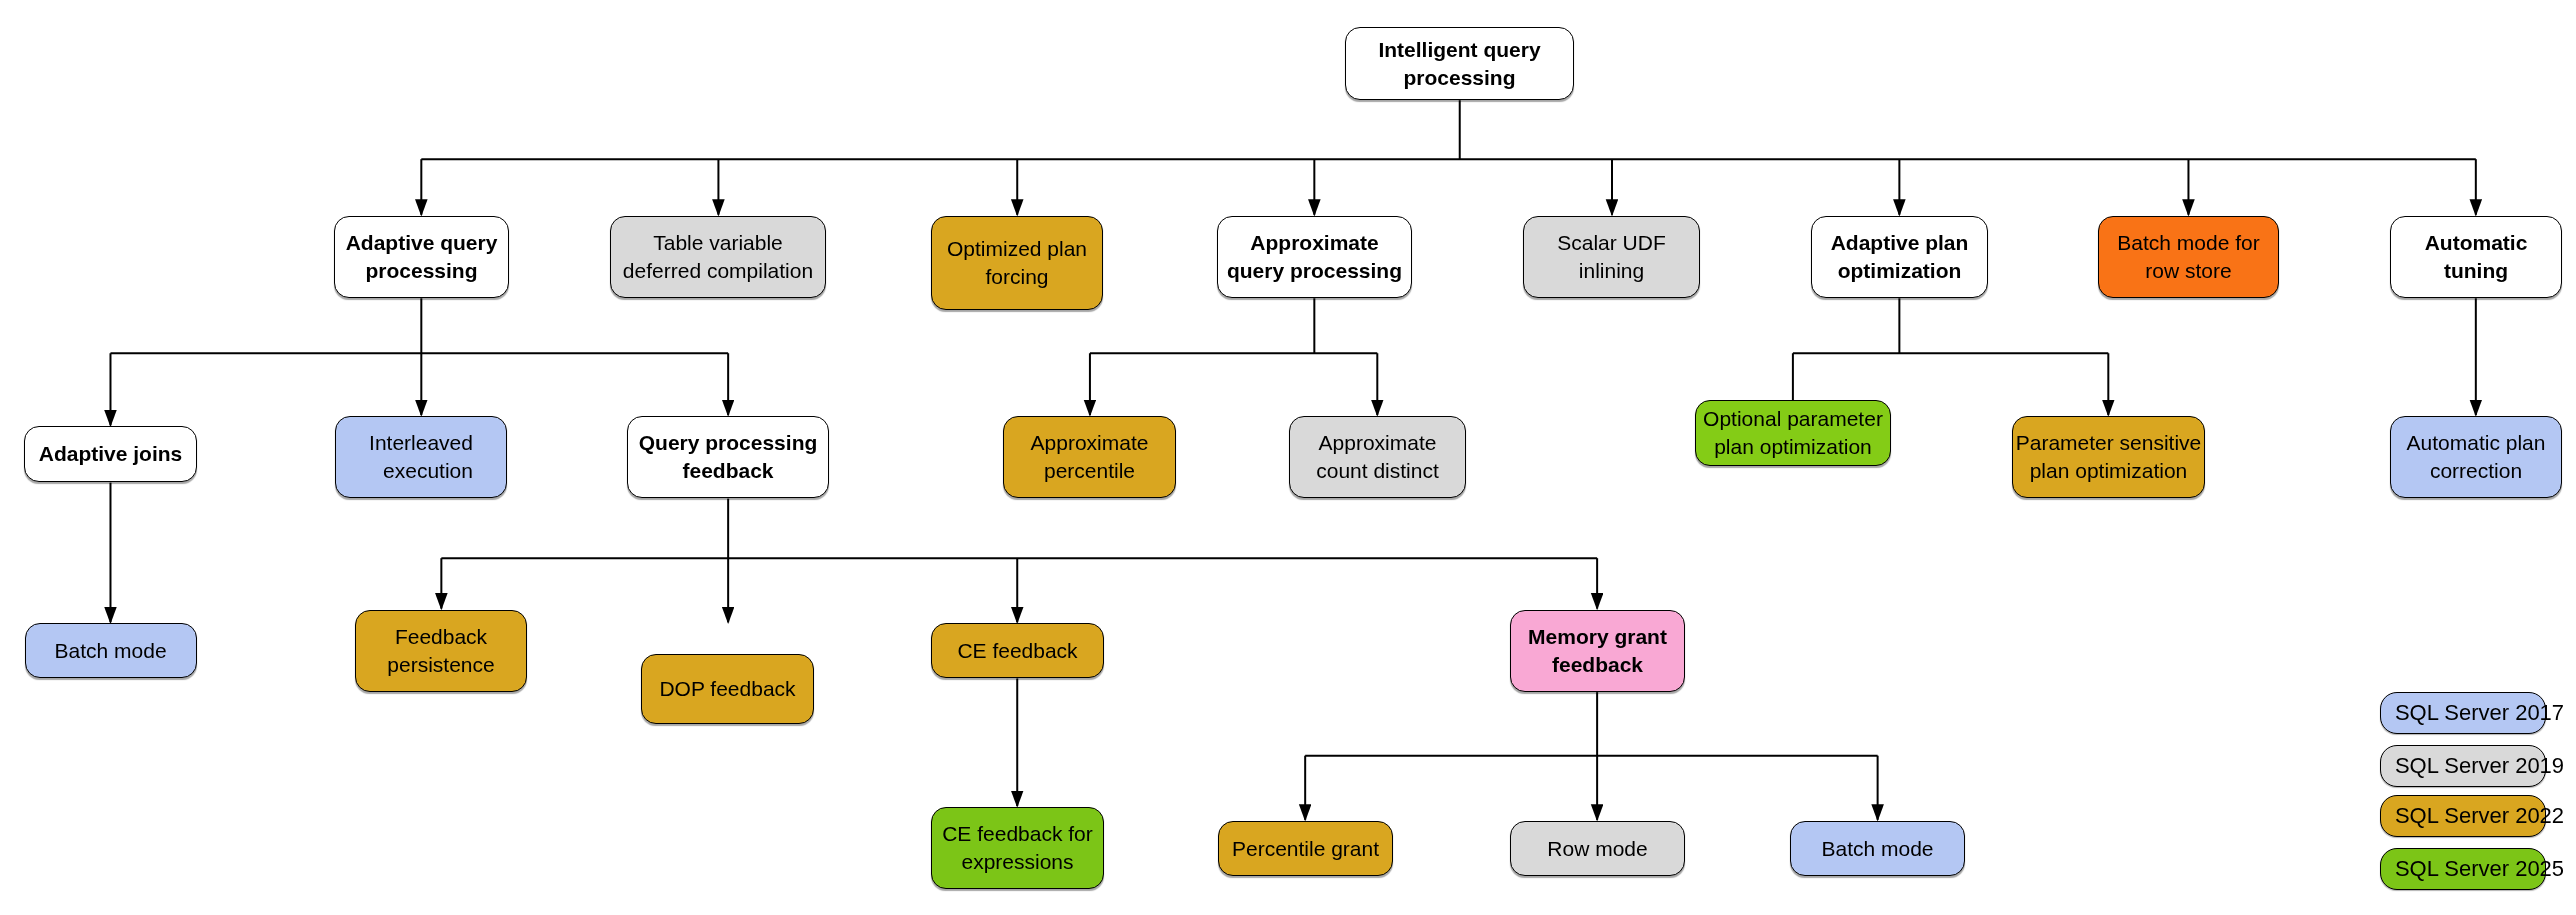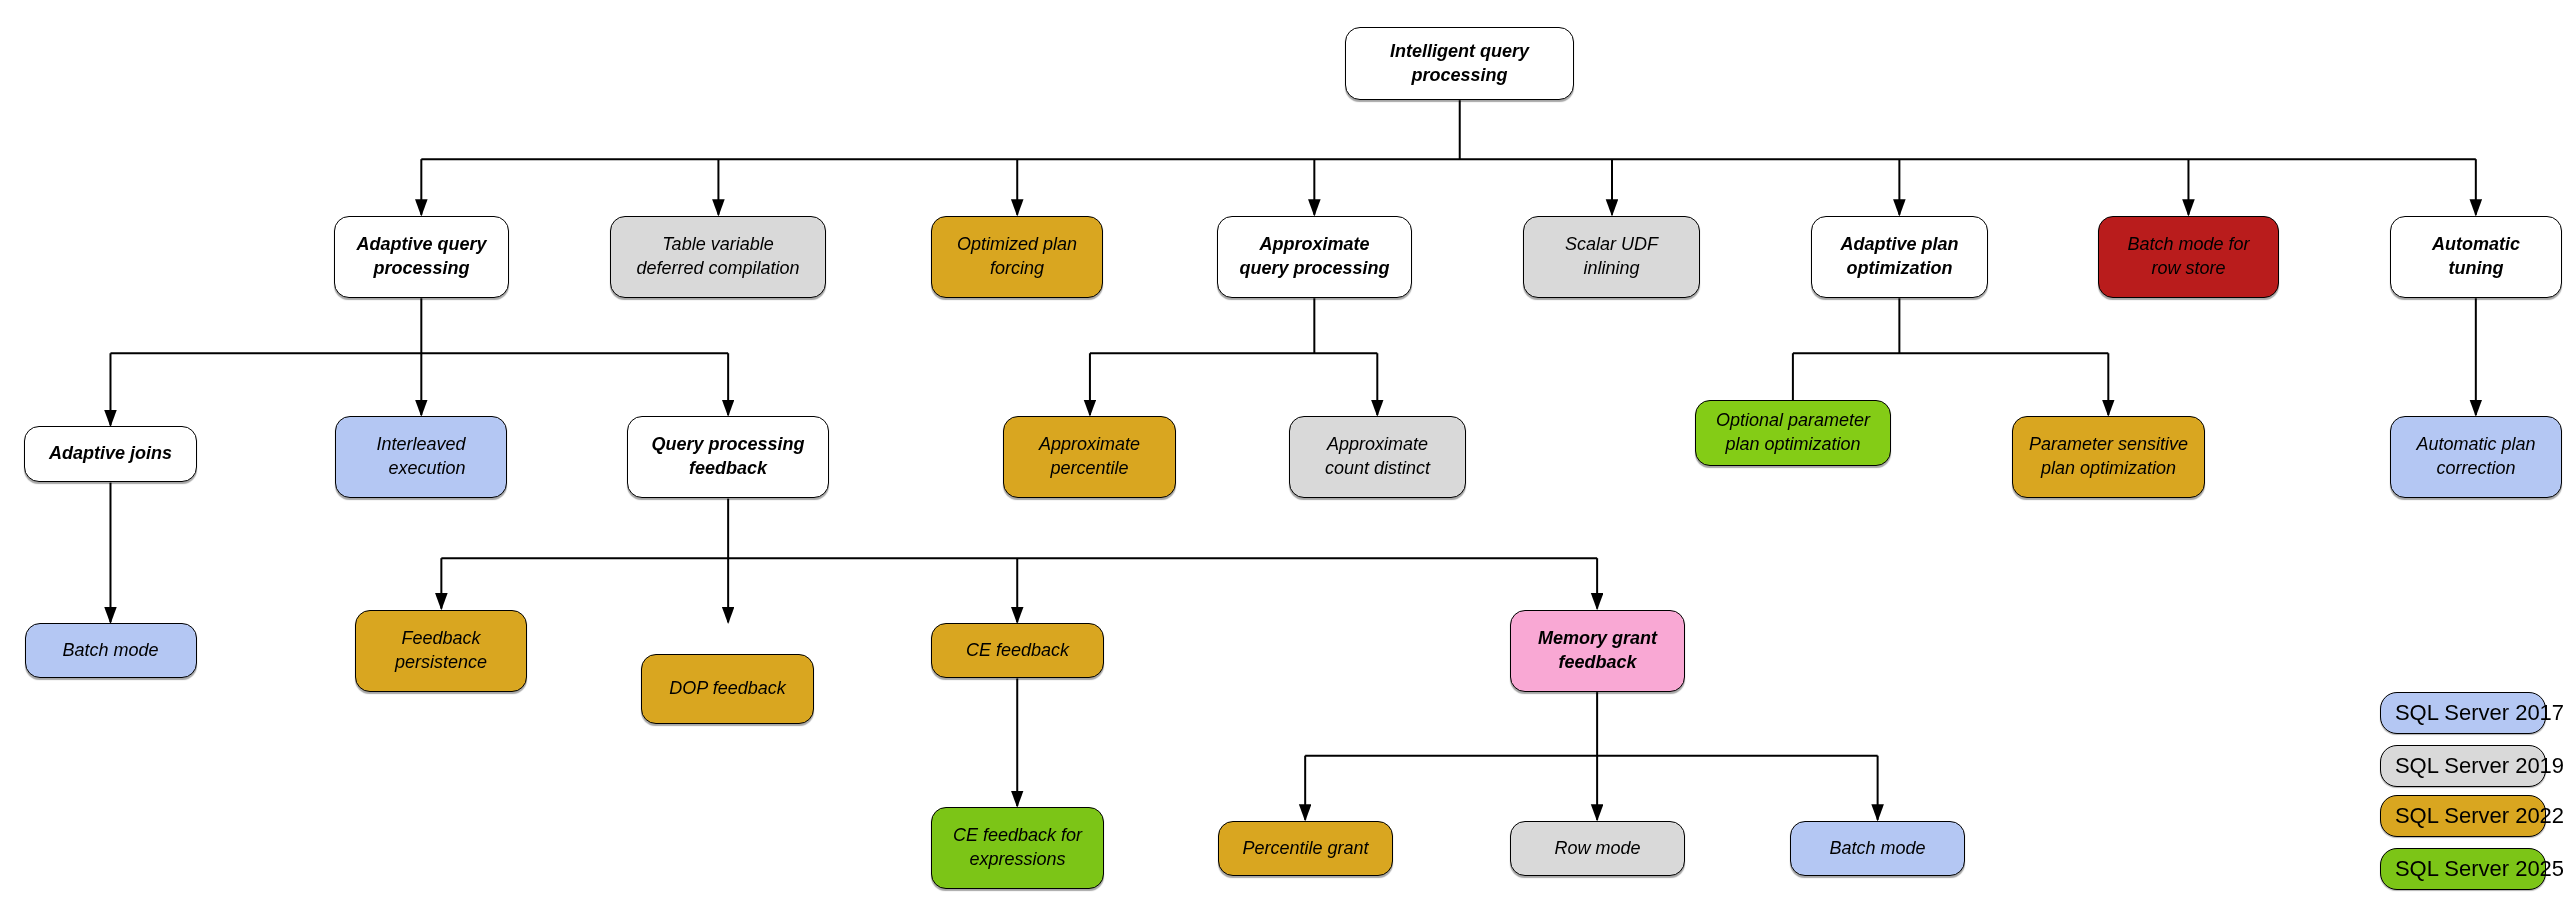--- a/index.html
+++ b/index.html
@@ -11,26 +11,25 @@
     overflow:hidden;
   }
   #edge-layer{position:absolute;left:0;top:0;width:2576px;height:916px;}
   .node{
     position:absolute;
     box-sizing:border-box;
     border:1.7px solid #000000;
     border-radius:15px;
     display:flex;align-items:center;justify-content:center;
     text-align:center;
-    font-size:18px;
+    font-size:21px;
     line-height:1.32;
     color:#000000;
     white-space:pre;
     box-shadow:0 1.7px 1.1px -0.6px rgba(0,0,0,0.35);
-    font-style:italic;
   }
   .node.cat-base{font-weight:bold;}
   .legend-item{
     position:absolute;
     box-sizing:border-box;
     border:1.7px solid #000000;
     border-radius:17px;
     display:flex;align-items:center;justify-content:center;
     font-size:22px;
     color:#000000;
@@ -89,29 +88,29 @@
         <line x1="3280" y1="1320" x2="3280" y2="1432" stroke="#000000" stroke-width="3.5" marker-end="url(#arrow)"></line>
       </g>
   </svg>
   <div id="node-layer">
       <div class="node cat-base" style="left: 1345px; top: 27px; width: 229px; height: 73px; background: rgb(255, 255, 255);">Intelligent query
 processing</div>
       <div class="node cat-base" style="left: 334px; top: 216px; width: 175px; height: 82px; background: rgb(255, 255, 255);">Adaptive query
 processing</div>
       <div class="node cat-sql2019" style="left: 610px; top: 216px; width: 216px; height: 82px; background: rgb(217, 217, 217);">Table variable
 deferred compilation</div>
-      <div class="node cat-sql2022" style="left: 931px; top: 216px; width: 172px; height: 82px; background: rgb(217, 166, 32); text-align: center;">Optimized plan
+      <div class="node cat-sql2022" style="left: 931px; top: 216px; width: 172px; height: 94px; background: rgb(217, 166, 32); text-align: center;">Optimized plan
 forcing</div>
       <div class="node cat-base" style="left: 1217px; top: 216px; width: 195px; height: 82px; background: rgb(255, 255, 255);">Approximate
 query processing</div>
       <div class="node cat-sql2019" style="left: 1523px; top: 216px; width: 177px; height: 82px; background: rgb(217, 217, 217);">Scalar UDF
 inlining</div>
       <div class="node cat-base" style="left: 1811px; top: 216px; width: 177px; height: 82px; background: rgb(255, 255, 255);">Adaptive plan
 optimization</div>
-      <div class="node cat-sql2019" style="left: 2098px; top: 216px; width: 181px; height: 82px; background: #b91c1c;">Batch mode for
+      <div class="node cat-sql2019" style="left: 2098px; top: 216px; width: 181px; height: 82px; background: #f97316;">Batch mode for
 row store</div>
       <div class="node cat-base" style="left: 2390px; top: 216px; width: 172px; height: 82px; background: rgb(255, 255, 255);">Automatic
 tuning</div>
       <div class="node cat-base" style="left: 24px; top: 426px; width: 173px; height: 56px; background: rgb(255, 255, 255);">Adaptive joins</div>
       <div class="node cat-sql2017" style="left: 335px; top: 416px; width: 172px; height: 82px; background: rgb(180, 199, 243); text-align: right;">Interleaved
 execution</div>
       <div class="node cat-base" style="left: 627px; top: 416px; width: 202px; height: 82px; background: rgb(255, 255, 255);">Query processing
 feedback</div>
       <div class="node cat-sql2022" style="left: 1003px; top: 416px; width: 173px; height: 82px; background: rgb(217, 166, 32);">Approximate
 percentile</div>

